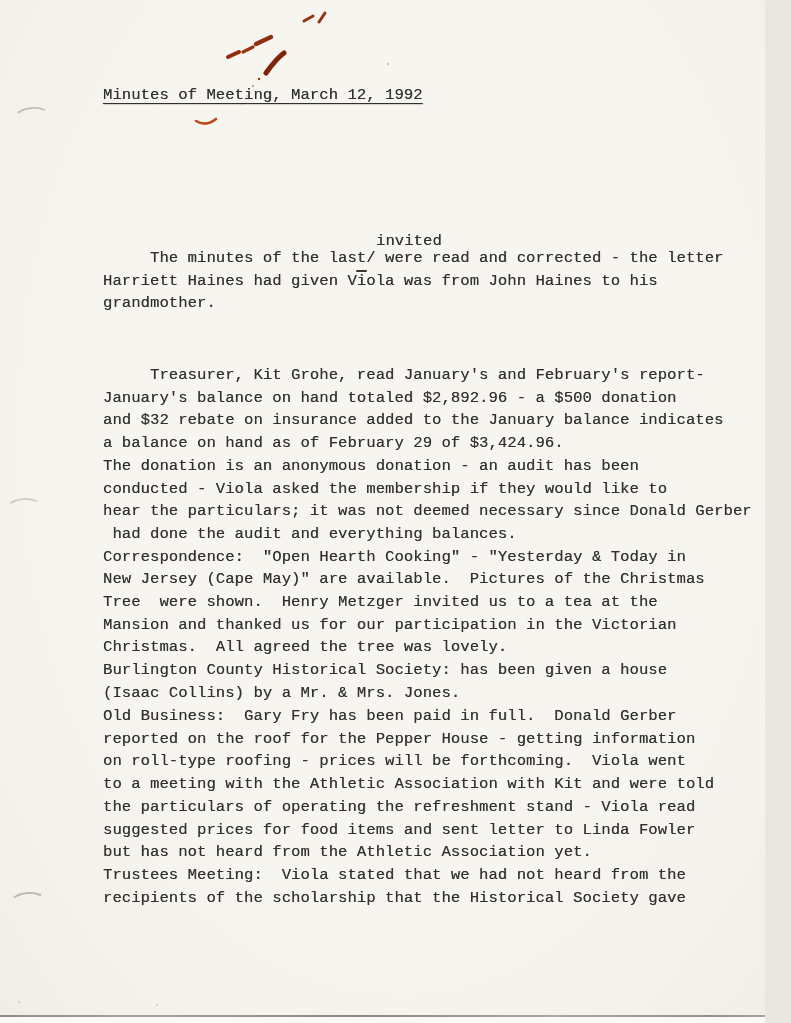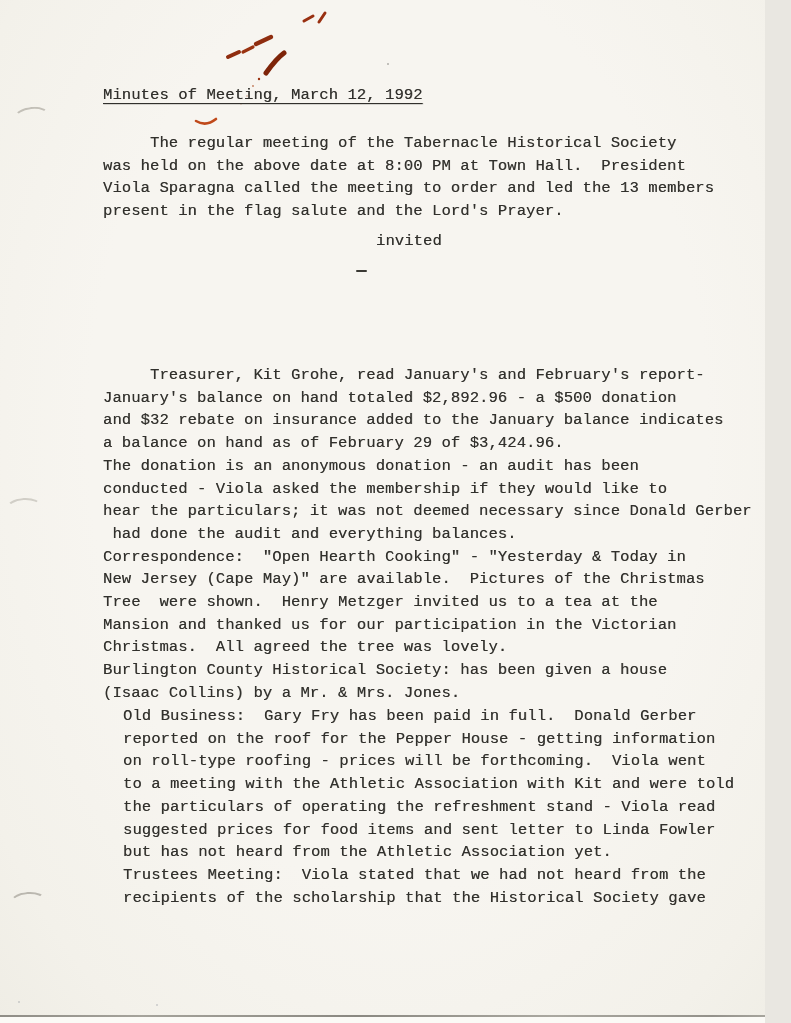--- a/index.html
+++ b/index.html
@@ -22,21 +22,21 @@
   }
   .para{
     position:absolute;left:103px;
     font-size:15.5px;line-height:22.7px;letter-spacing:0.1px;
     white-space:pre;
     text-shadow:0.3px 0.3px 0.5px rgba(49,48,44,0.6);
   }
   .para.p1{top:132px;}
   .para.p2{top:247px;}
   .para.p3{top:340px;margin-top:24px;}
-  .para.p4{top:705px;margin-left:20px;}
+  .para.p4{top:705px;}
   .insertion{
     position:absolute;left:376px;top:234px;
     font-size:15.5px;letter-spacing:0.1px;line-height:1;
     text-shadow:0.3px 0.3px 0.5px rgba(49,48,44,0.6);
     white-space:pre;
   }
   .caret-mark{
     position:absolute;left:356px;top:270px;width:11px;height:1.6px;
     background:#3a3934;border-radius:1px;
   }
@@ -81,27 +81,26 @@
     <circle cx="388" cy="64" r="1" fill="#6b6a64" opacity="0.5"></circle>
     <path d="M196 121 Q206 127 216 119" stroke="#c0491a" stroke-width="2.6" stroke-linecap="round" fill="none"></path>
   </svg>
 
   <div class="punch-arc a1"></div>
   <div class="punch-arc a2"></div>
   <div class="punch-arc a3"></div>
 
   <h1 class="doc-title">Minutes of Meeting, March 12, 1992</h1>
 
-  <div class="para p1">     The regular meeting of the Tabernacle Historical Society
-was held on the above date at 8:00 PM at Town Hall.  President
-Viola Sparagna called the meeting to order and led the 13 members
-present in the flag salute and the Lord's Prayer.</div>
 
   <span class="insertion">invited</span>
   <div class="caret-mark"></div>
+  <div class="para p2">     The minutes of the last/ were read and corrected - the letter
+Harriett Haines had given Viola was from John Haines to his
+grandmother.</div>
 
   <div class="para p3">     Treasurer, Kit Grohe, read January's and February's report-
 January's balance on hand totaled $2,892.96 - a $500 donation
 and $32 rebate on insurance added to the January balance indicates
 a balance on hand as of February 29 of $3,424.96.
 The donation is an anonymous donation - an audit has been
 conducted - Viola asked the membership if they would like to
 hear the particulars; it was not deemed necessary since Donald Gerber
  had done the audit and everything balances.
 Correspondence:  "Open Hearth Cooking" - "Yesterday &amp; Today in

